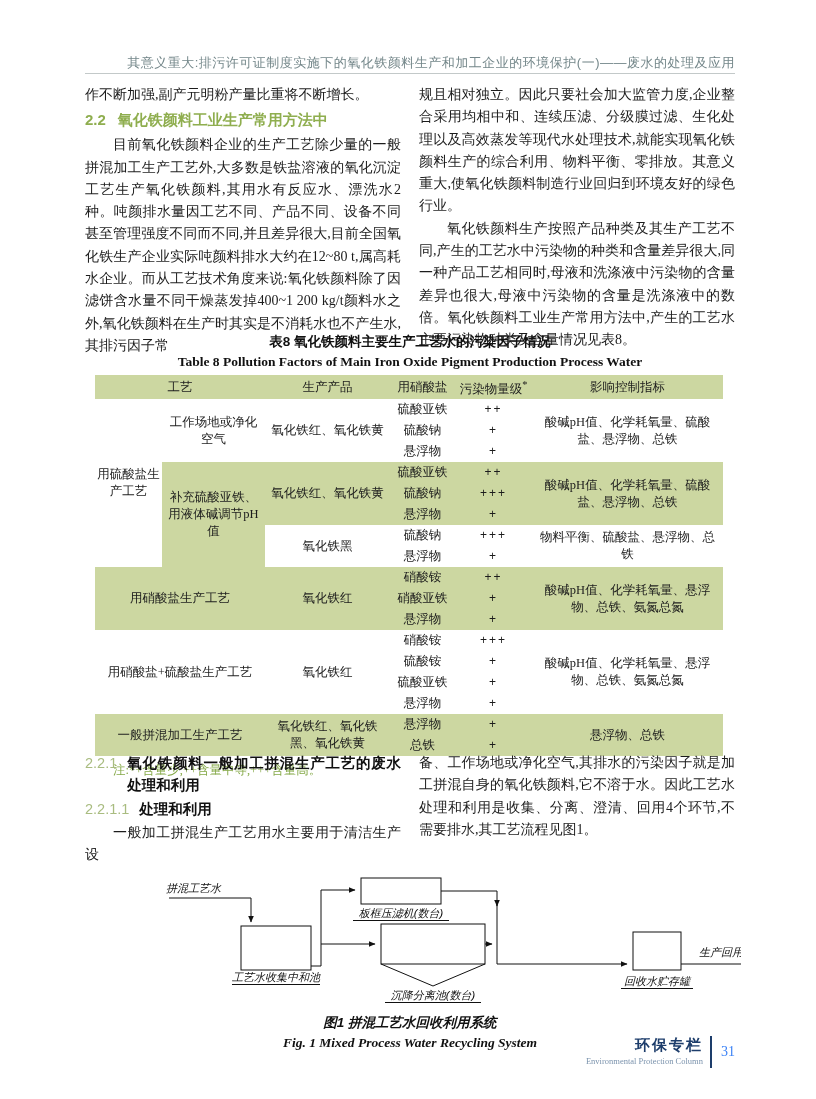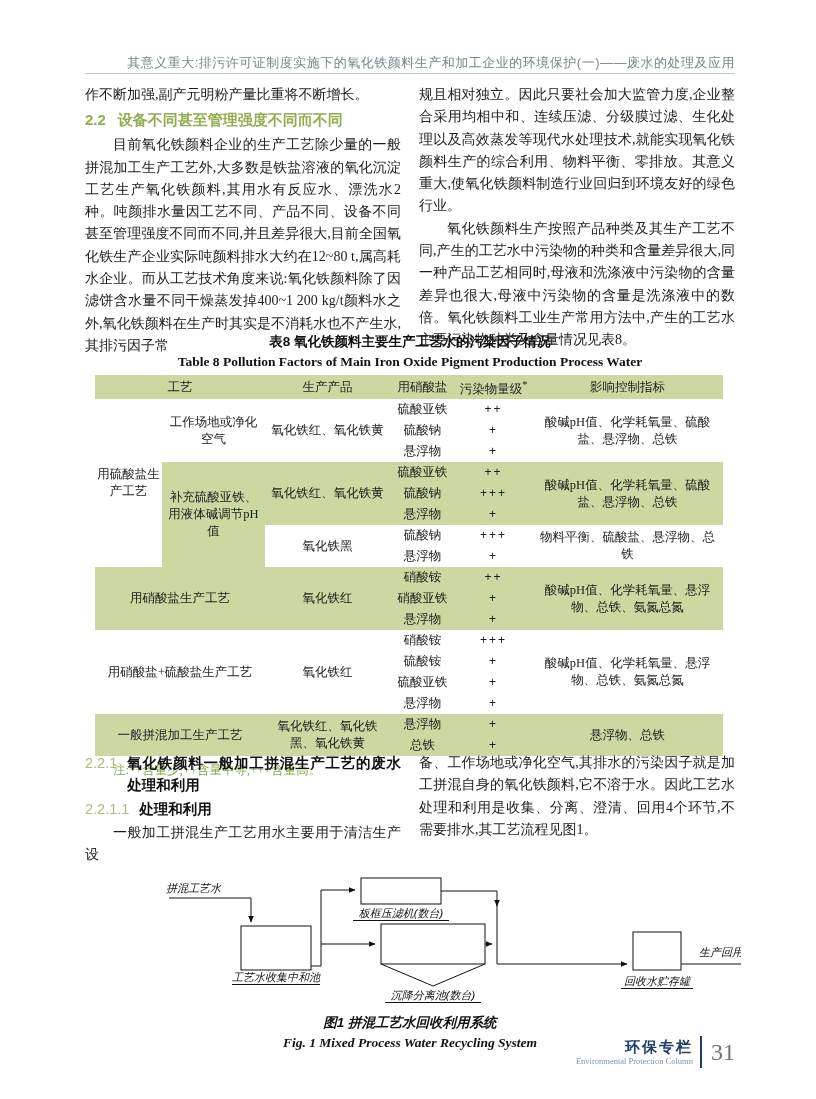--- a/index.html
+++ b/index.html
@@ -87,45 +87,45 @@
     font-weight:bold;font-size:13.5px;color:#111;margin:0;
   }
 
   
   .footer{
     position:absolute;top:1036px;left:85px;width:650px;
     display:flex;justify-content:flex-end;align-items:center;
   }
   .foot-col{display:flex;flex-direction:column;align-items:flex-end;}
   .foot-cn{
-    font-family:Liberation Sans, sans-serif;font-weight:bold;
+    font-family:Liberation Mono, monospace;font-weight:bold;
     font-size:15px;color:#1d3d6b;letter-spacing:2px;line-height:18px;
   }
   .foot-en{
     font-family:"Liberation Serif",serif;font-size:8.5px;color:#7b93ad;line-height:11px;
   }
   .foot-bar{width:2px;height:32px;background:#1d3d6b;margin:0 9px 0 7px;}
   .foot-page{
-    font-family:"Liberation Serif",serif;font-size:24px;color:#737373;line-height:32px;
+    font-family:"Liberation Serif",serif;font-size:14px;color:#3b82f6;line-height:32px;
   }
 </style>
 </head>
 <body>
 
 <div class="page">
 
   <div class="running-head">其意义重大:排污许可证制度实施下的氧化铁颜料生产和加工企业的环境保护(一)——废水的处理及应用</div>
   <div class="head-rule"></div>
 
   <div class="cols" style="top:84px;">
     <div class="col">
       <p class="para">作不断加强,副产元明粉产量比重将不断增长。</p>
       <div class="h22">
         <span>2.2</span>
-        <span>设备不同甚至管理强度不同而不同</span>
+        <span>氧化铁颜料工业生产常用方法中</span>
       </div>
       <p class="para indent">目前氧化铁颜料企业的生产工艺除少量的一般拼混加工生产工艺外,大多数是铁盐溶液的氧化沉淀工艺生产氧化铁颜料,其用水有反应水、漂洗水2种。吨颜排水量因工艺不同、产品不同、设备不同甚至管理强度不同而不同,并且差异很大,目前全国氧化铁生产企业实际吨颜料排水大约在12~80 t,属高耗水企业。而从工艺技术角度来说:氧化铁颜料除了因滤饼含水量不同干燥蒸发掉400~1 200 kg/t颜料水之外,氧化铁颜料在生产时其实是不消耗水也不产生水,其排污因子常</p>
     </div>
     <div class="col">
       <p class="para">规且相对独立。因此只要社会加大监管力度,企业整合采用均相中和、连续压滤、分级膜过滤、生化处理以及高效蒸发等现代水处理技术,就能实现氧化铁颜料生产的综合利用、物料平衡、零排放。其意义重大,使氧化铁颜料制造行业回归到环境友好的绿色行业。</p>
       <p class="para indent">氧化铁颜料生产按照产品种类及其生产工艺不同,产生的工艺水中污染物的种类和含量差异很大,同一种产品工艺相同时,母液和洗涤液中污染物的含量差异也很大,母液中污染物的含量是洗涤液中的数倍。氧化铁颜料工业生产常用方法中,产生的工艺水主要污染物种类及含量情况见表8。</p>
     </div>
   </div>
 
   <div class="tbl-block" style="top:333px;">

